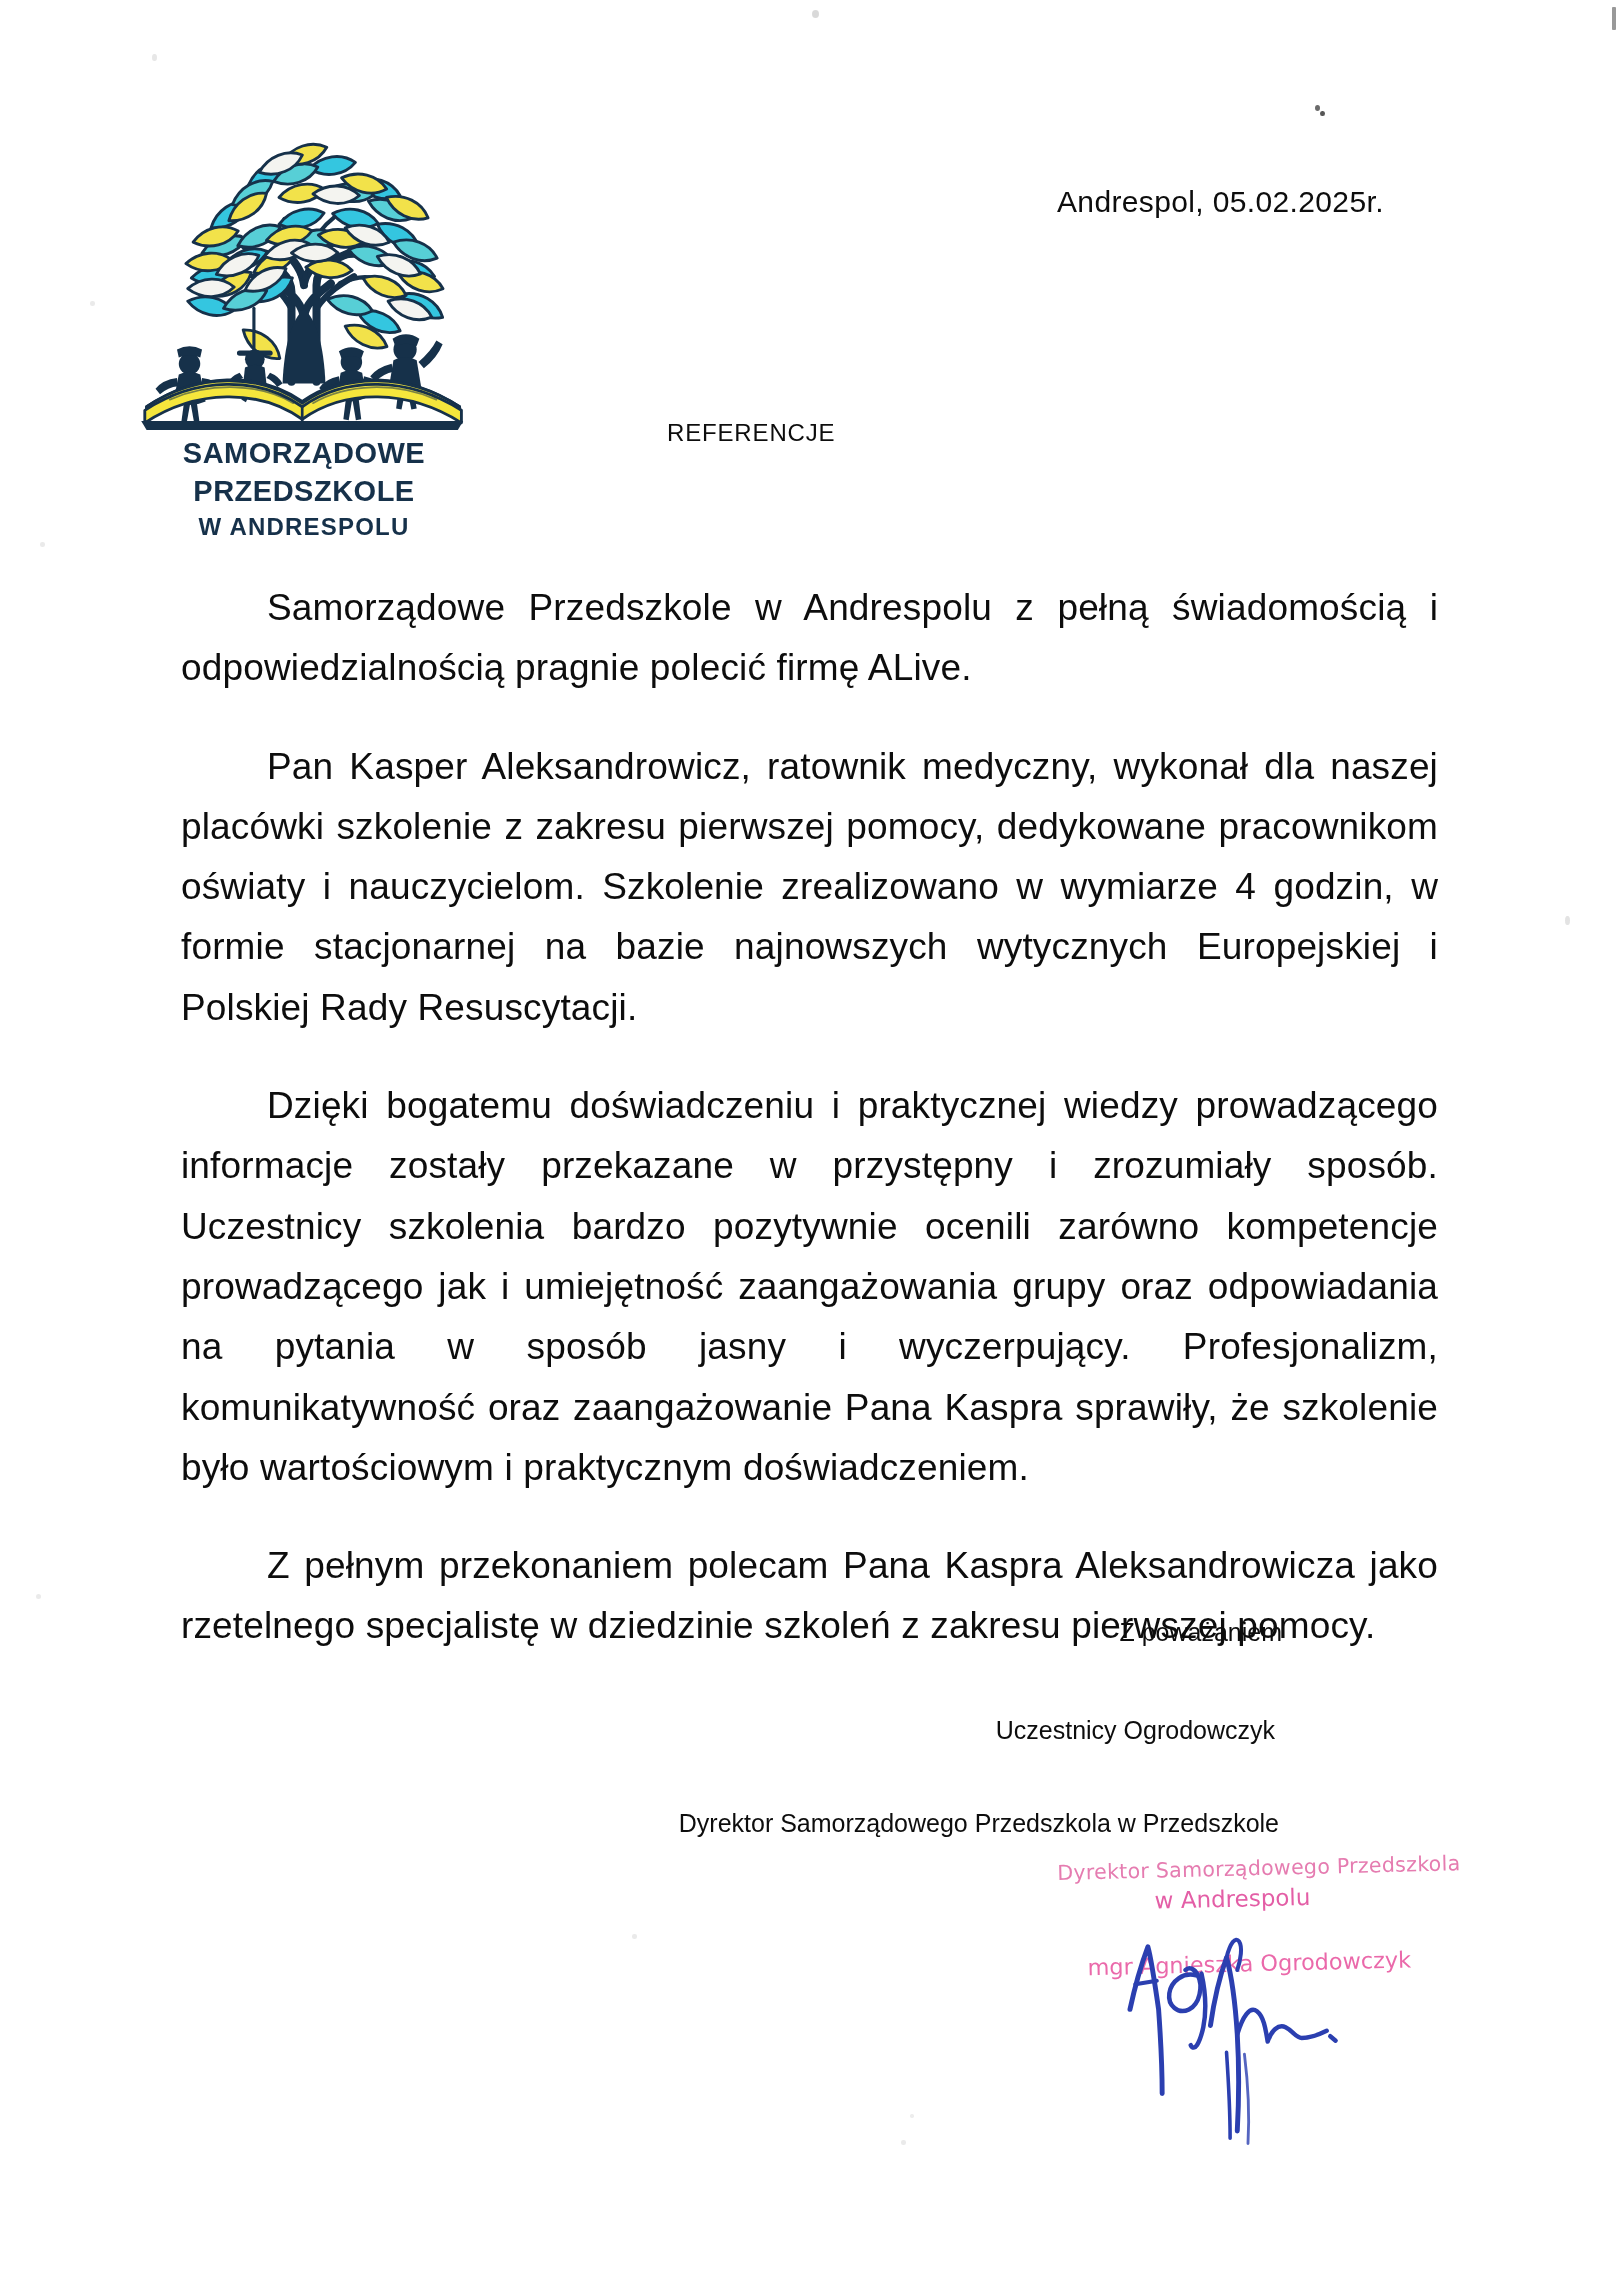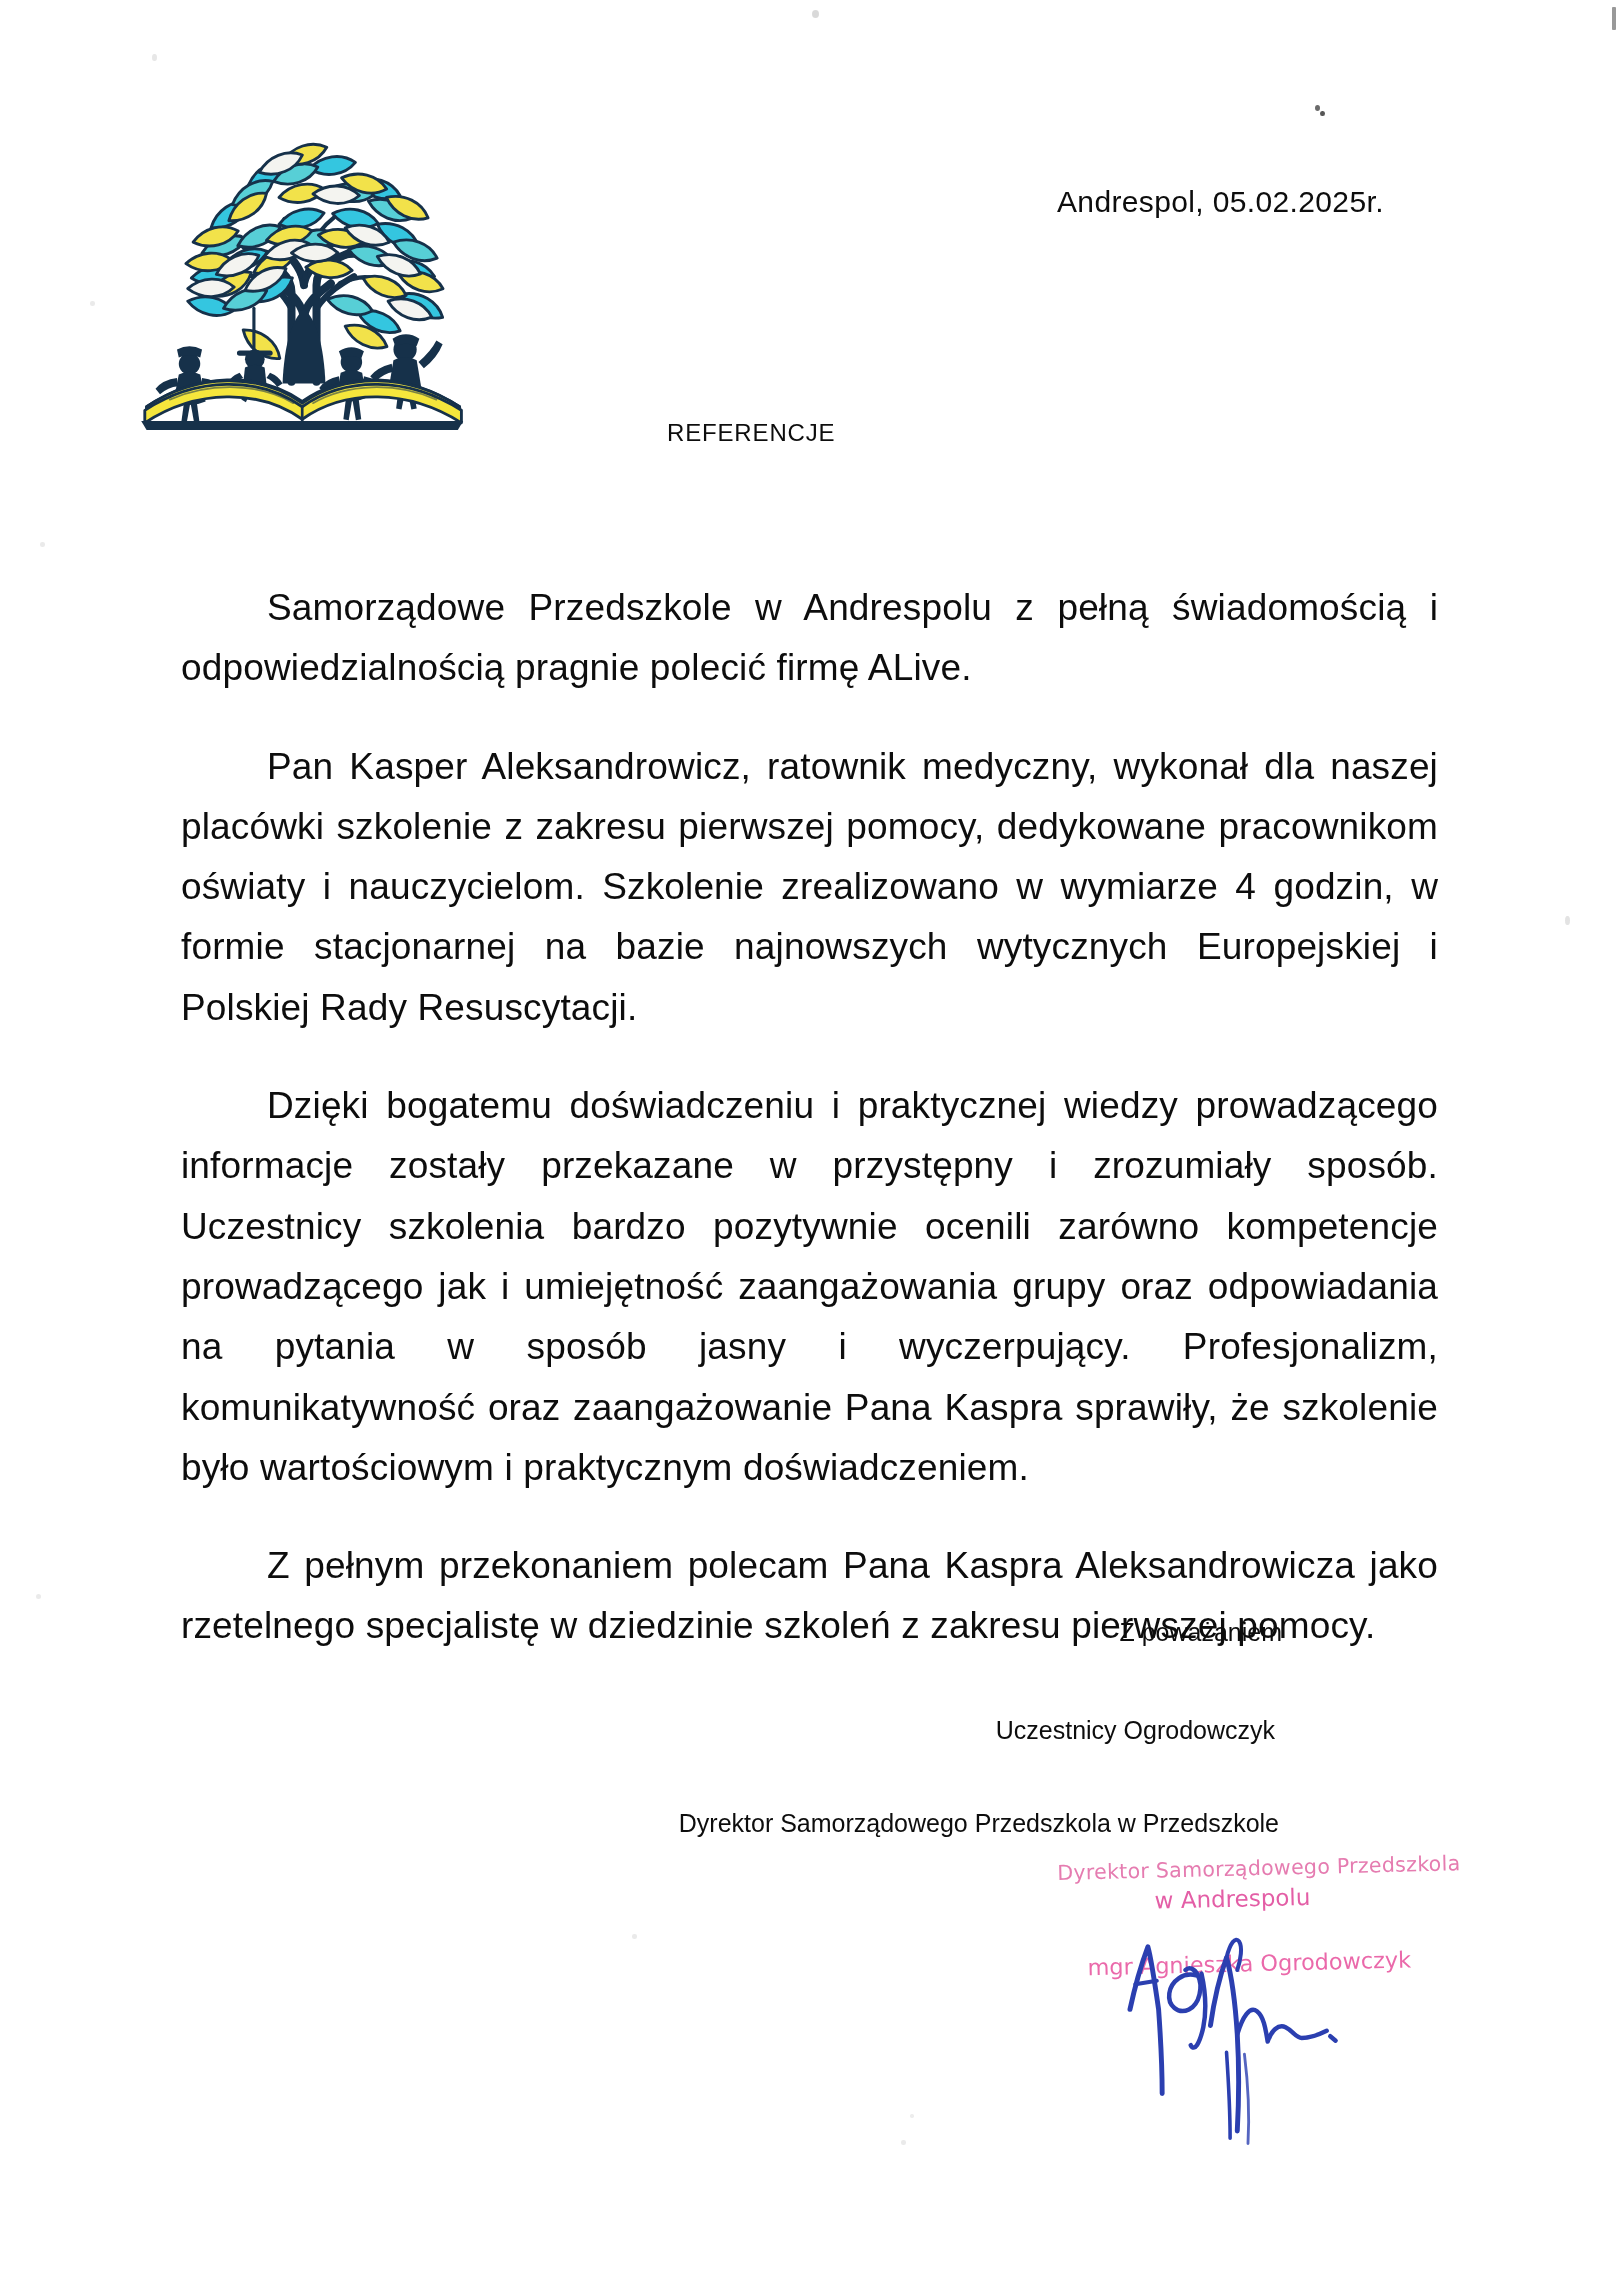--- a/index.html
+++ b/index.html
@@ -325,20 +325,25 @@
                      L366 314 C306 276, 236 276, 188 310 C140 276, 70 276, 12 314 Z" fill="#f5e63c"></path>
             <path d="M188 296 L188 312" fill="none" stroke-width="3"></path>
             <path d="M40 288 C86 268, 142 270, 178 292" fill="none" stroke-width="2" opacity=".55"></path>
             <path d="M200 292 C238 270, 292 268, 338 288" fill="none" stroke-width="2" opacity=".55"></path>
             <path d="M8 312 L368 312 L362 322 L14 322 Z" fill="#16314a" stroke="none"></path>
           </g>
         </g>
       </svg>
     </div>
 
+    <div class="logo-text">
+      <div class="l1">SAMORZĄDOWE</div>
+      <div class="l2">PRZEDSZKOLE</div>
+      <div class="l3">W ANDRESPOLU</div>
+    </div>
   </div>
 
   <div class="date-line">Andrespol, 05.02.2025r.</div>
 
   <div class="doc-title">REFERENCJE</div>
 
   <div class="body-block">
     <p class="para">Samorządowe Przedszkole w Andrespolu z pełną świadomością i odpowiedzialnością pragnie polecić firmę ALive.</p>
     <p class="para">Pan Kasper Aleksandrowicz, ratownik medyczny, wykonał dla naszej placówki szkolenie z zakresu pierwszej pomocy, dedykowane pracownikom oświaty i nauczycielom. Szkolenie zrealizowano w wymiarze 4 godzin, w formie stacjonarnej na bazie najnowszych wytycznych Europejskiej i Polskiej Rady Resuscytacji.</p>
     <p class="para">Dzięki bogatemu doświadczeniu i praktycznej wiedzy prowadzącego informacje zostały przekazane w przystępny i zrozumiały sposób. Uczestnicy szkolenia bardzo pozytywnie ocenili zarówno kompetencje prowadzącego jak i umiejętność zaangażowania grupy oraz odpowiadania na pytania w sposób jasny i wyczerpujący. Profesjonalizm, komunikatywność oraz zaangażowanie Pana Kaspra sprawiły, że szkolenie było wartościowym i praktycznym doświadczeniem.</p>

